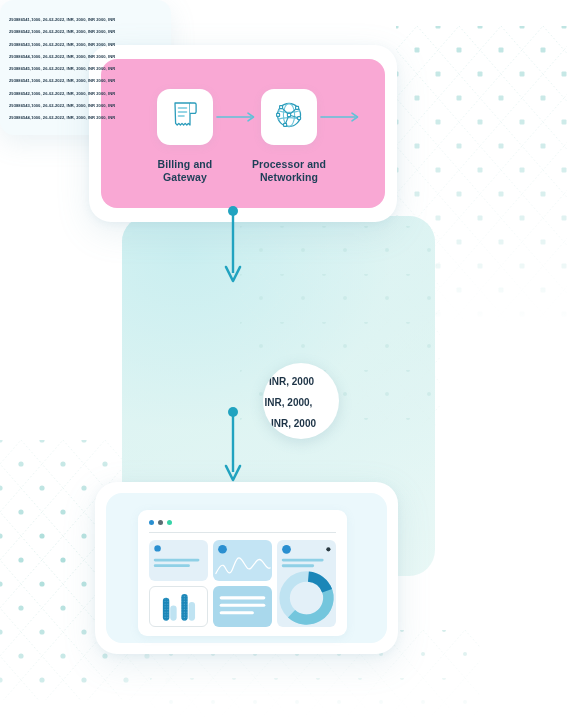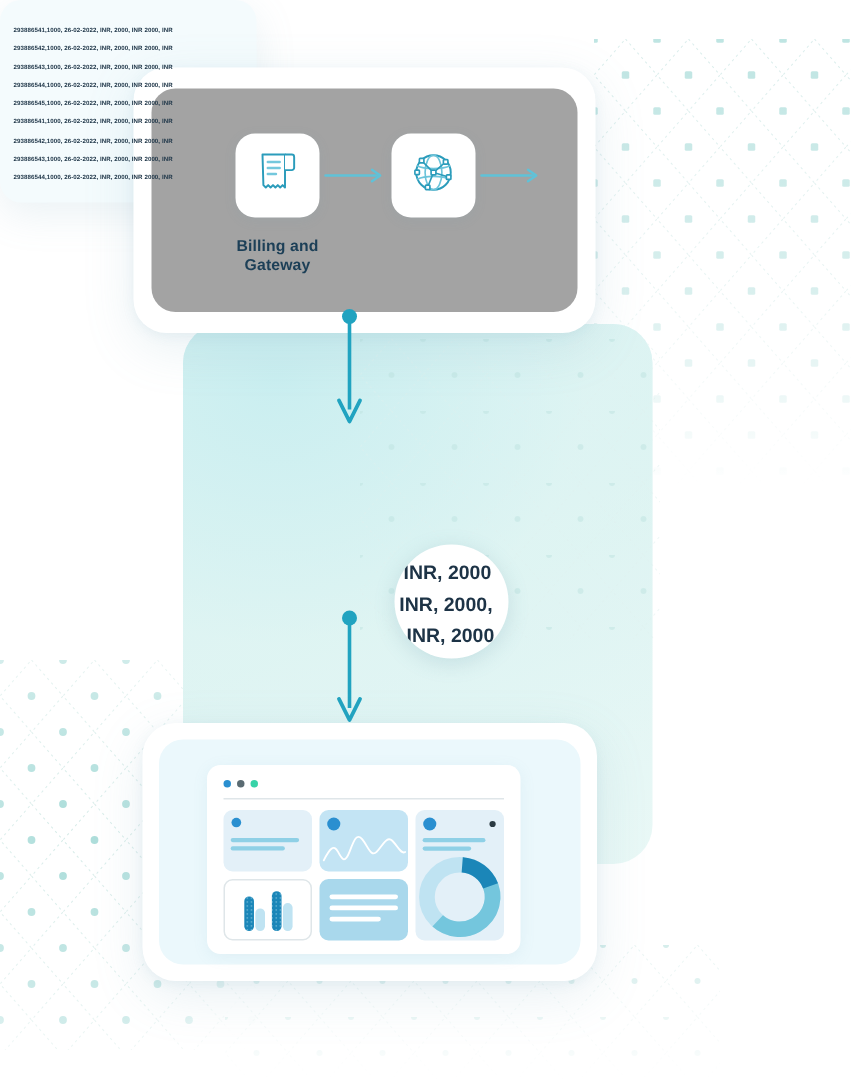--- a/index.html
+++ b/index.html
@@ -59,21 +59,21 @@
     top: 45px;
     width: 308px;
     height: 177px;
   }
   #flow-inner {
     position: absolute;
     left: 12px;
     top: 14px;
     right: 12px;
     bottom: 14px;
-    background: #a3a3a3;
+    background: #f9a8d4;
     border-radius: 16px;
     padding-left: 48px;
   }
   .flow-row {
     position: absolute;
     left: 0; right: 0; top: 30px;
     display: flex;
     justify-content: center;
     align-items: flex-start;
     gap: 0;
@@ -156,21 +156,21 @@
     overflow: hidden;
   }
   .mag-lines {
     position: absolute;
     left: -8px;
     top: 8px;
     width: 130px;
   }
   .mag-line {
     font-family: "Liberation Sans", sans-serif;
-    font-size: 13px;
+    font-size: 10px;
     line-height: 21px;
     font-weight: 700;
     color: #1d3346;
     white-space: nowrap;
   }
   .mag-line.i1 { padding-left: 14px; }
   .mag-line.i2 { padding-left: 4px; }
   .mag-line.i3 { padding-left: 16px; }
   .mag-line.i4 { padding-left: 22px; }
 
@@ -353,20 +353,24 @@
                 <path d="M17 17 L27 20" stroke="#2b9cbb" stroke-width="1.1" fill="none"></path>
                 <rect x="15.4" y="15.4" width="3.2" height="3.2" rx=".5" fill="#fff" stroke="#2b9cbb" stroke-width="1.1"></rect>
                 <rect x="7.6" y="7.6" width="3" height="3" rx=".5" fill="#fff" stroke="#2b9cbb" stroke-width="1.1"></rect>
                 <rect x="23.6" y="8.4" width="3" height="3" rx=".5" fill="#fff" stroke="#2b9cbb" stroke-width="1.1"></rect>
                 <rect x="11.6" y="25.4" width="3" height="3" rx=".5" fill="#fff" stroke="#2b9cbb" stroke-width="1.1"></rect>
                 <rect x="25.6" y="18.6" width="3" height="3" rx=".5" fill="#fff" stroke="#2b9cbb" stroke-width="1.1"></rect>
                 <rect x="4.6" y="15.4" width="3" height="3" rx=".5" fill="#fff" stroke="#2b9cbb" stroke-width="1.1"></rect>
               </svg>
             </span>
           </div>
+          <div class="flow-label">
+            <div>Processor and</div>
+            <div>Networking</div>
+          </div>
         </div>
 
         <div class="flow-arrow">
           <svg width="44" height="14" viewBox="0 0 44 14">
             <line x1="2" y1="7" x2="36" y2="7" stroke="#5fc2d8" stroke-width="1.6" stroke-linecap="round"></line>
             <path d="M33 3.2 L38.5 7 L33 10.8" fill="none" stroke="#5fc2d8" stroke-width="1.6" stroke-linecap="round" stroke-linejoin="round"></path>
           </svg>
         </div>
 
 

